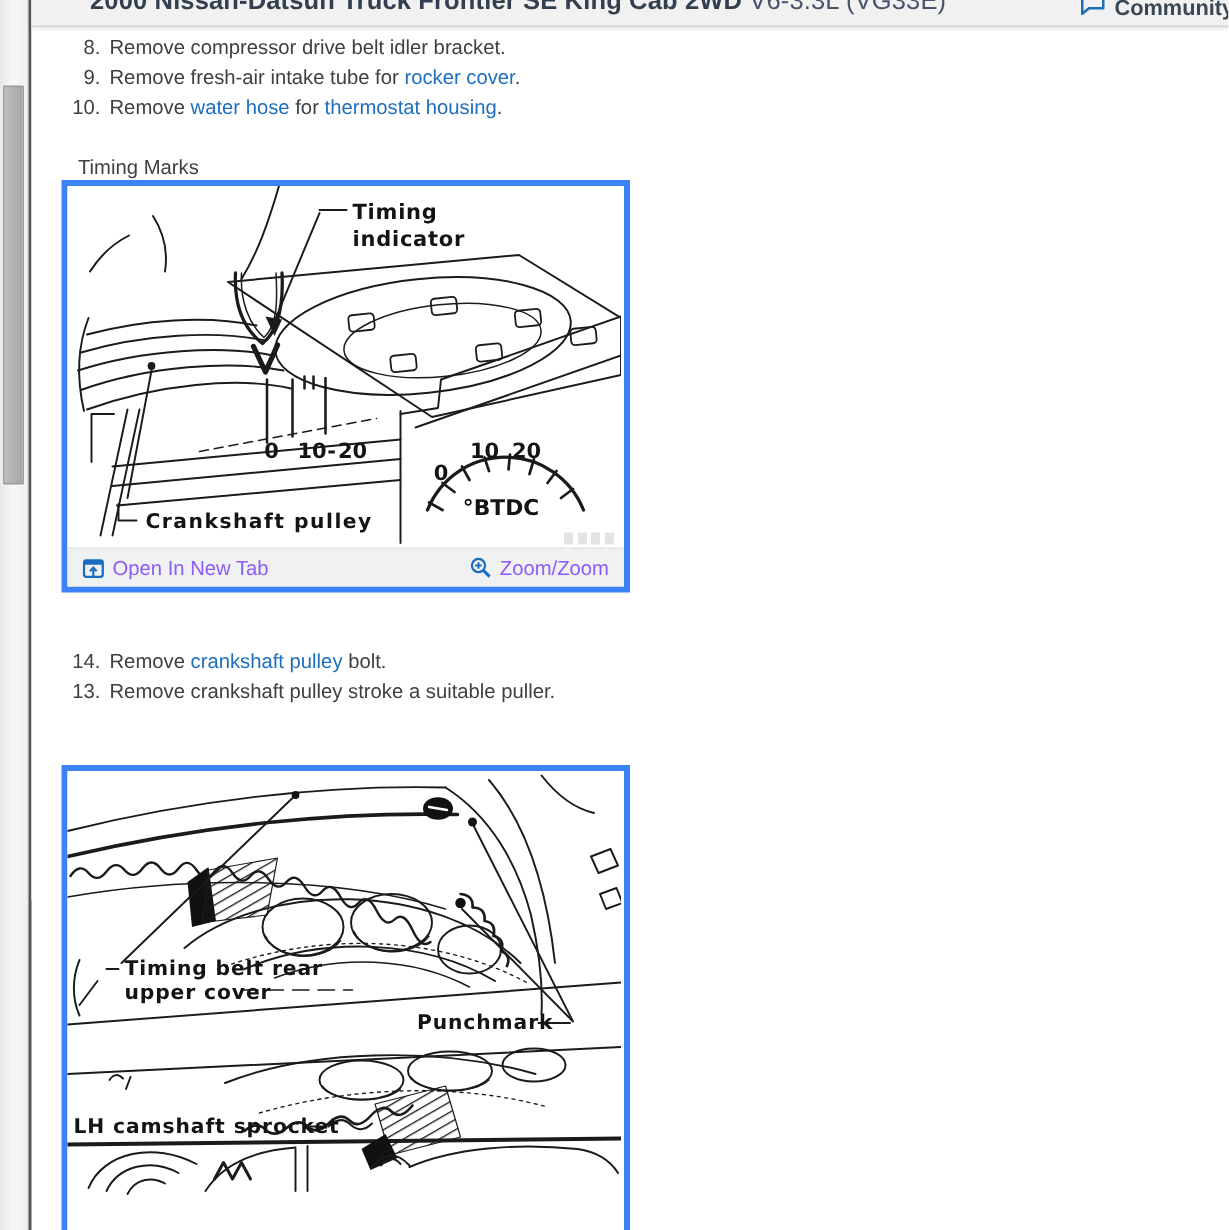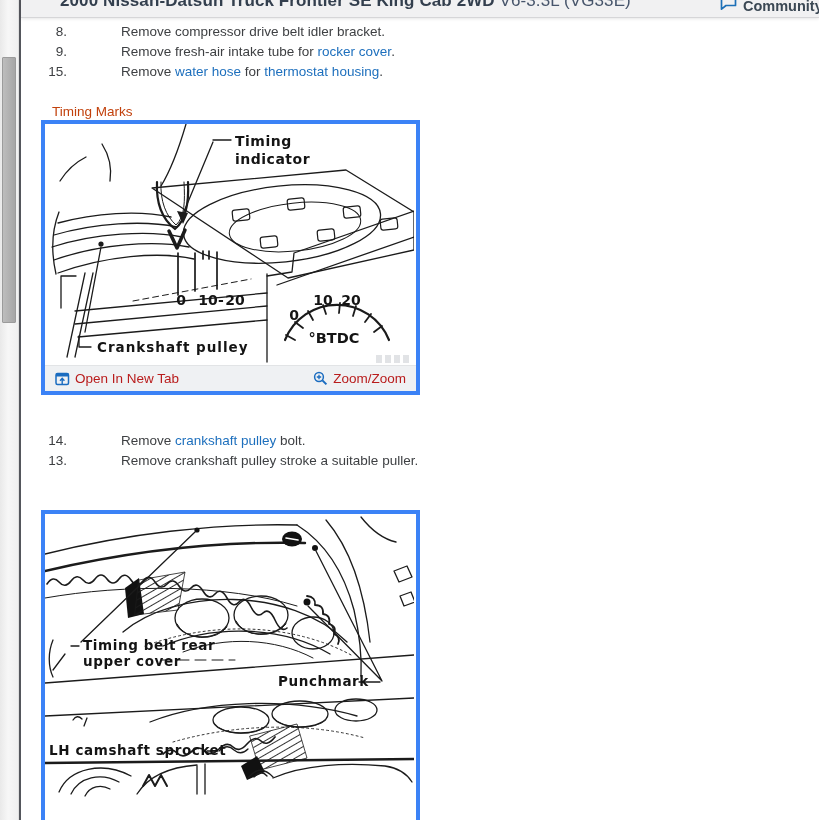--- a/index.html
+++ b/index.html
@@ -38,36 +38,36 @@
     position:absolute;left:699px;top:-2px;display:flex;align-items:center;gap:6px;
     white-space:nowrap;font-size:14.5px;font-weight:700;color:#3b4854;cursor:pointer;
   }
   .community svg{margin-top:-6px;flex:none;}
 
   
   .steps{margin-top:4px;}
   .steps.mid{margin-top:36px;}
   .step{display:flex;font-size:13.5px;line-height:20px;color:#3e4043;}
   .step .num{flex:none;width:46px;text-align:right;padding-right:6px;}
-  .step .txt{flex:1;margin-left:48px;}
+  .step .txt{flex:1;}
   .lnk{color:#1d6fbd;cursor:pointer;text-align:right;}
 
-  .caption{margin:22px 0 0 31px;font-size:13.5px;line-height:16px;color:#c2410c;}
+  .caption{margin:22px 0 0 31px;font-size:13.5px;line-height:16px;color:#404040;}
 
   .figure-card{
     margin-left:20px;width:371px;border:4px solid #3b82f6;background:#fff;
     box-sizing:content-box;
   }
   .fig-art{display:block;background:#fff;}
   .fig-footer{
     height:25px;background:#eff1f3;border-top:1px solid #e2e4e6;
     display:flex;align-items:center;justify-content:space-between;padding:0 10px;
   }
   .fig-link{
-    display:flex;align-items:center;gap:5px;font-size:13.5px;color:#b91c1c;cursor:pointer;
+    display:flex;align-items:center;gap:5px;font-size:13.5px;color:#8b5cf6;cursor:pointer;
   }
   .fig-link svg{flex:none;}
   .fig2-wrap{margin-top:39px;}
 
   .watermark{
     position:absolute;right:6px;bottom:2px;width:34px;height:8px;
     background:repeating-linear-gradient(90deg,#c9ccd1 0 6px,transparent 6px 9px);
     opacity:.55;
   }
   svg text{font-family:"DejaVu Sans","Liberation Sans",sans-serif;}
@@ -100,21 +100,21 @@
       <span class="num">8.</span>
       <span class="txt"><span>Remove compressor drive belt idler bracket.</span></span>
     </div>
     <div class="step">
       <span class="num">9.</span>
       <span class="txt">
         <span>Remove fresh-air intake tube for </span><span class="lnk">rocker cover</span><span>.</span>
       </span>
     </div>
     <div class="step">
-      <span class="num">15.</span>
+      <span class="num">10.</span>
       <span class="txt">
         <span>Remove </span><span class="lnk">water hose</span><span> for </span><span class="lnk">thermostat housing</span><span>.</span>
       </span>
     </div>
   </div>
 
   <div class="caption">Timing Marks</div>
   <div class="figure-card" style="position:relative;">
     <svg class="fig-art" width="369" height="241" viewBox="0 0 369 241">
       <g stroke="#1b1b1b" fill="none" stroke-width="1.3" stroke-linecap="round" stroke-linejoin="round">

